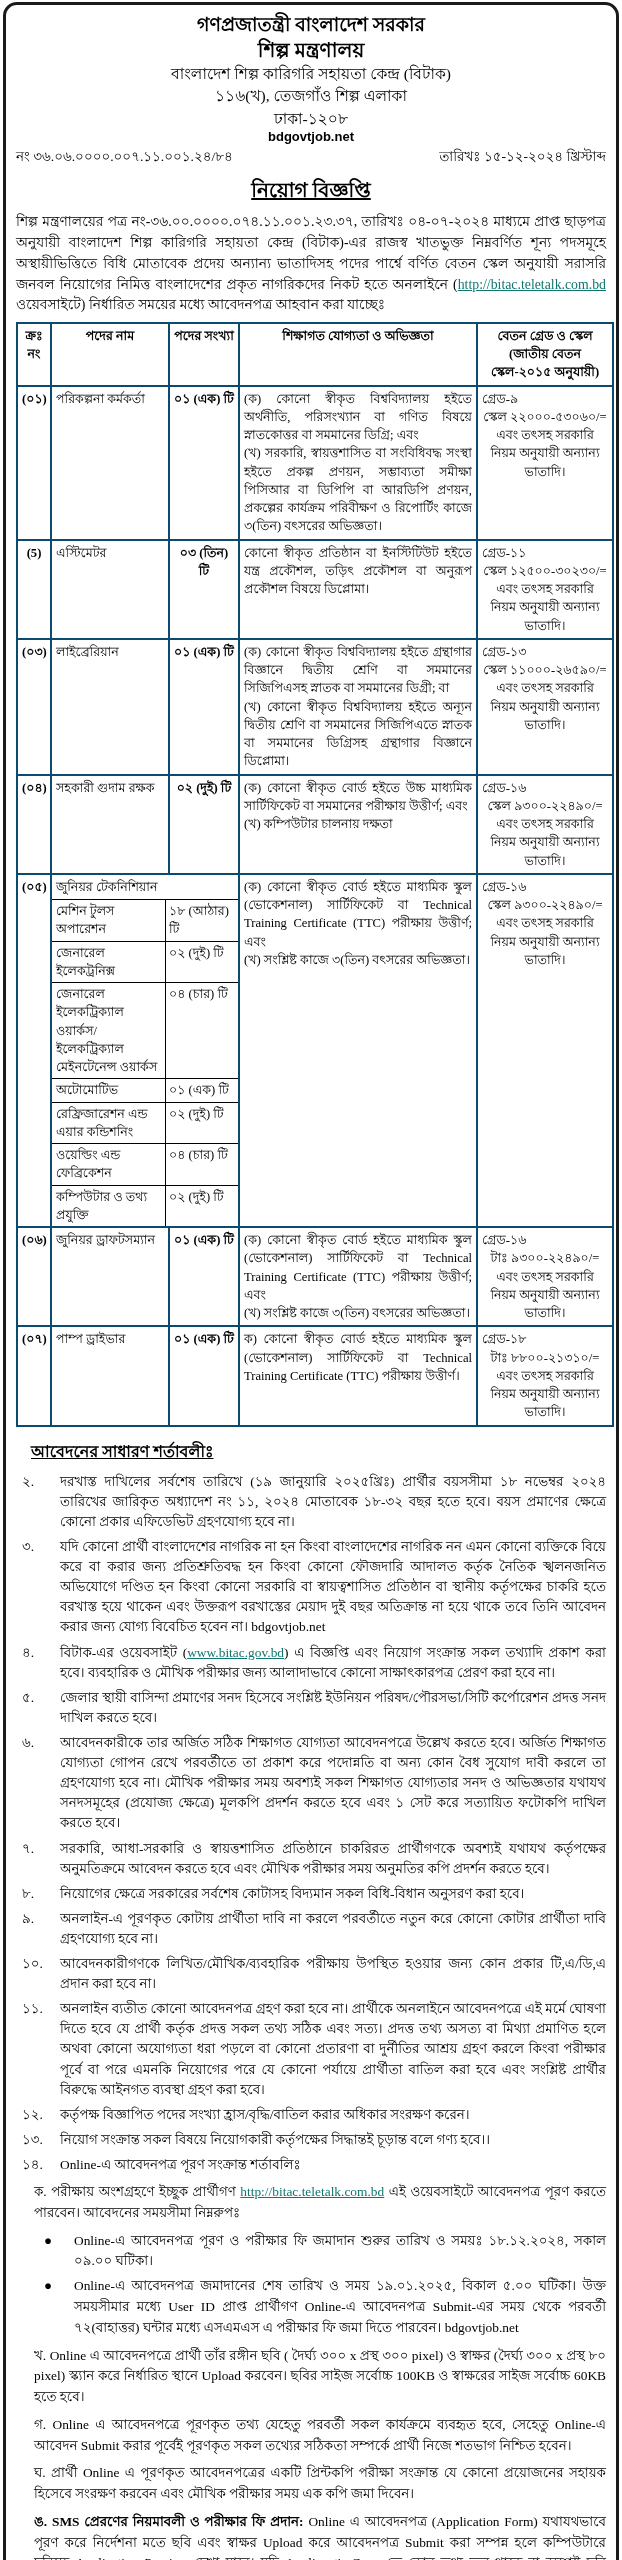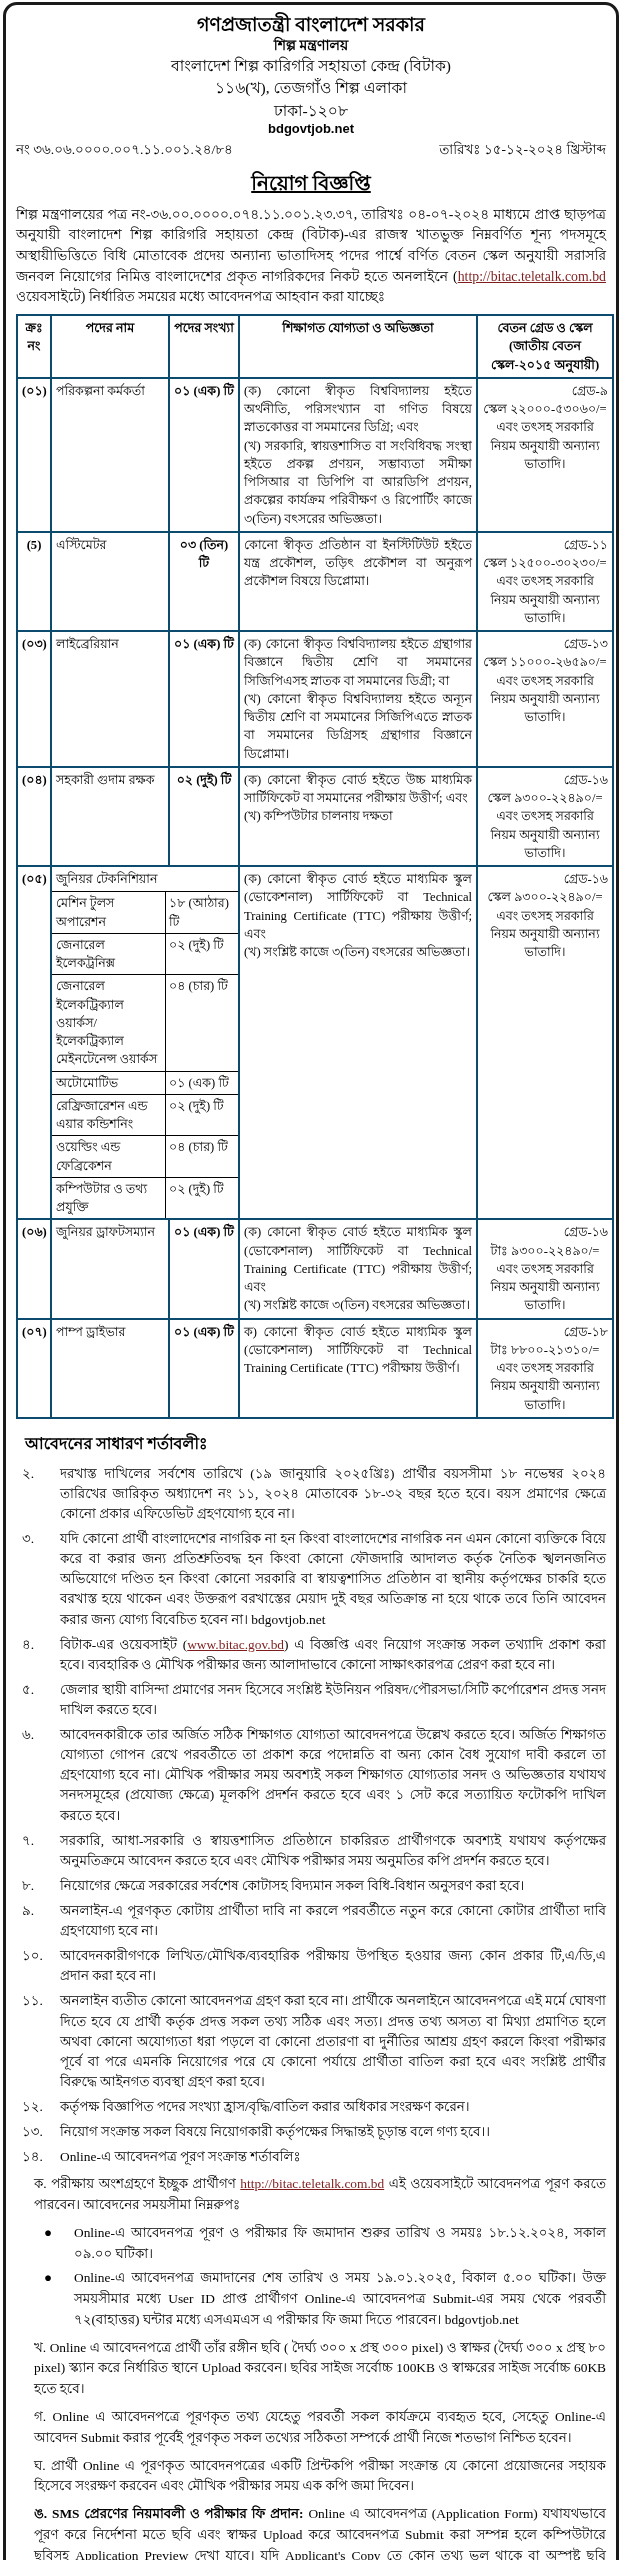--- a/index.html
+++ b/index.html
@@ -2,44 +2,44 @@
 <html lang="bn"><head>
 <meta charset="utf-8">
 <style>
   html,body{margin:0;padding:0;background:#fff;}
   body{width:622px;font-family:"Liberation Serif","DejaVu Serif",serif;color:#000;}
   .page{box-sizing:border-box;width:616px;margin:2px auto;border:3px solid #1a1a1a;border-radius:14px;padding:8px 10px 40px 10px;background:#fff;}
   .c{text-align:center;}
   .j{text-align:justify;}
   .b{font-weight:bold;}
   .gov-line{font-size:19px;font-weight:bold;line-height:1.25;}
-  .ministry{font-size:14px;font-weight:bold;line-height:1.3;}
+  .ministry{font-size:20px;font-weight:bold;line-height:1.3;}
   .org-line{font-size:15.5px;line-height:1.45;}
   .tag-center{font-size:13px;font-weight:bold;font-family:"Liberation Sans",sans-serif;line-height:1.1;}
   .memo-row{display:flex;justify-content:space-between;font-size:13.5px;margin-top:2px;}
   .title{font-size:20px;font-weight:bold;text-decoration:underline;margin:6px 0 4px 0;}
   .intro{font-size:13.8px;line-height:1.5;margin:2px 0 6px 0;}
-  a.link{color:#7f1d1d;text-decoration:underline;}
+  a.link{color:#0f766e;text-decoration:underline;}
   table.positions{width:100%;border-collapse:collapse;table-layout:fixed;font-size:12.6px;}
   table.positions col.c1{width:34px;} table.positions col.c2{width:118px;}
   table.positions col.c3{width:70px;} table.positions col.c4{width:238px;}
   table.positions col.c5{width:136px;}
   table.positions th,table.positions td{border:2px solid #0c4a6e;padding:3px 4px;vertical-align:top;line-height:1.45;}
   table.positions th{font-weight:bold;text-align:center;vertical-align:top;}
   .pre{white-space:pre-line;}
   td.cnt,td.sl{text-align:center;font-weight:bold;}
   td.pay{text-align:center;}
   .pay .pre{text-align:left;}
-  .paygrade{display:block;text-align:right;}
+  .paygrade{display:block;text-align:left;}
   .trades{margin:-3px -4px;}
   .trades .t-title{padding:3px 4px;}
   .trade-row{display:flex;border-top:1px solid #000;}
   .trade-row .t-name{flex:1;border-right:1px solid #000;padding:2px 4px;}
   .trade-row .t-cnt{width:66px;text-align:left;padding:2px 3px;}
-  .sec-head{font-size:16px;font-weight:bold;margin:12px 0 6px 9px;}
+  .sec-head{font-size:16px;font-weight:bold;text-decoration:underline;margin:12px 0 6px 15px;}
   .cond{display:flex;font-size:13.4px;line-height:1.5;margin:5px 0;}
   .cond .num{width:44px;flex:0 0 44px;padding-left:6px;box-sizing:border-box;}
   .cond .txt{flex:1;text-align:justify;}
   .subitem{font-size:13.4px;line-height:1.55;margin:7px 0 7px 18px;text-align:justify;}
   .bullet{display:flex;font-size:13.4px;line-height:1.55;margin:4px 0 4px 28px;}
   .bullet .dot{width:30px;flex:0 0 30px;}
   .bullet .btxt{flex:1;text-align:justify;}
 </style>
 </head>
 <body>

